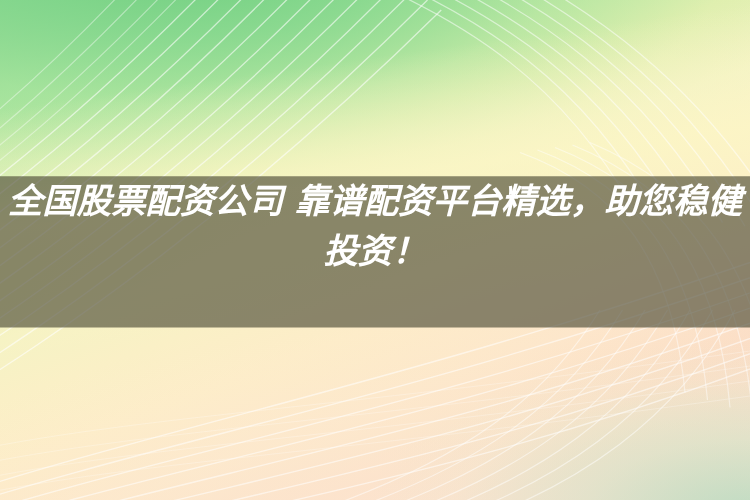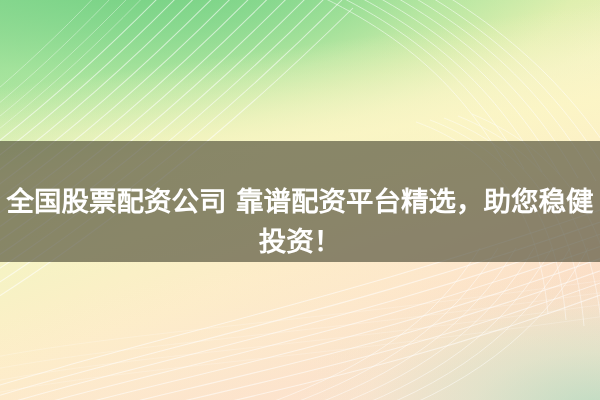--- a/index.html
+++ b/index.html
@@ -97,22 +97,23 @@
 
   
   .title-band {
     position: absolute;
     left: 0;
     right: 0;
     top: 141px;
     height: 121px;
     background: rgba(79, 77, 56, 0.66);
     display: flex;
-    align-items: flex-end;
+    align-items: flex-start;
     justify-content: center;
+    font-style: italic;
   }
 
   .title-text {
     margin: 0;
     padding: 0 4px;
     width: 100%;
     box-sizing: border-box;
     text-align: center;
     color: #ffffff;
     font-size: 27.5px;

